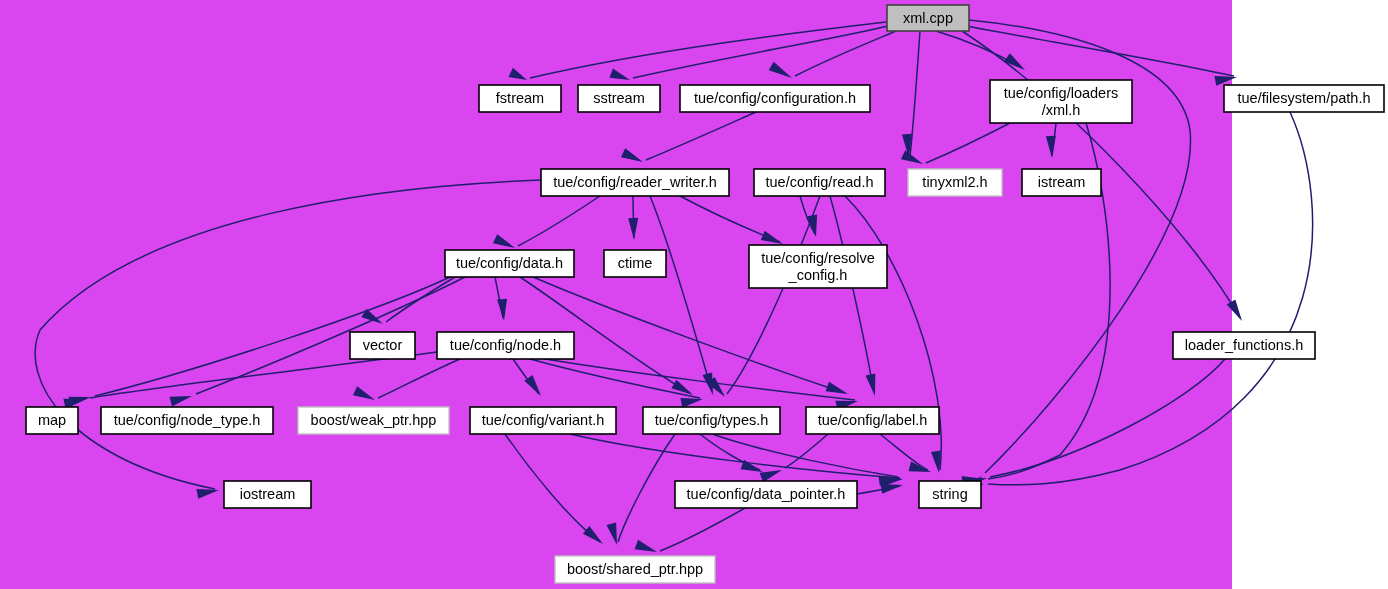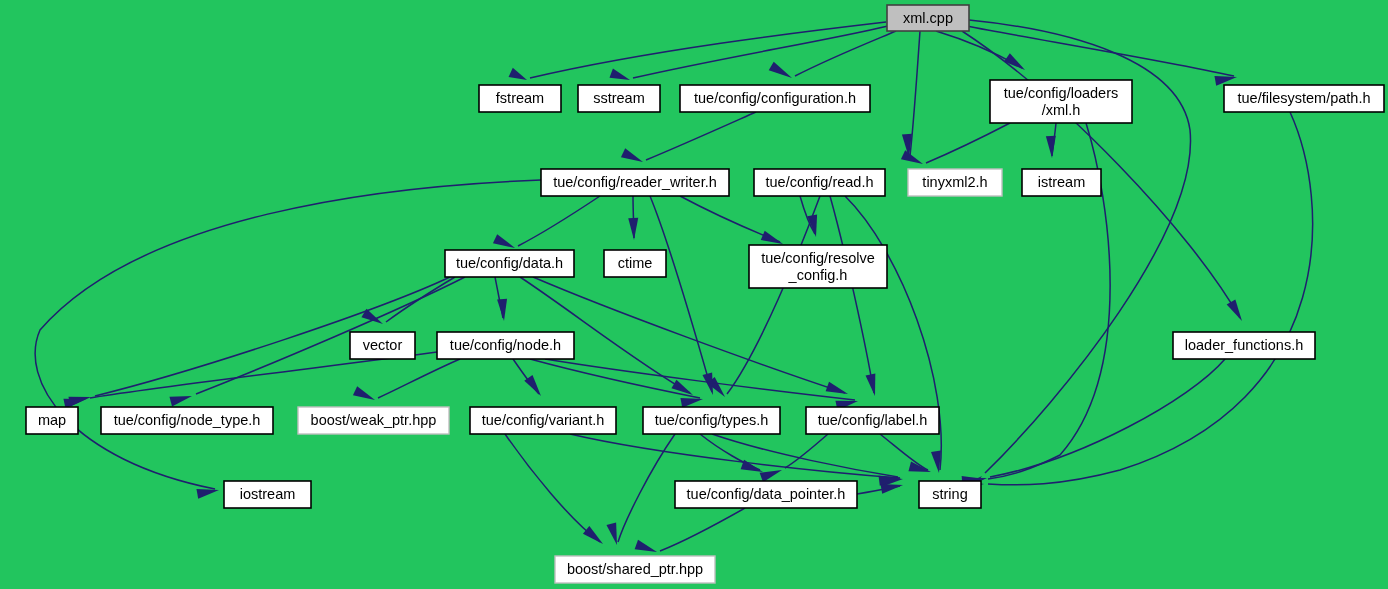--- a/index.html
+++ b/index.html
@@ -2,23 +2,23 @@
 <html><head>
 <meta charset="utf-8">
 <style>
   html, body {
     margin: 0;
     padding: 0;
     background: #ffffff;
   }
   #graph-root {
     position: relative;
-    width: 1388px;
+    width: 1232px;
     height: 589px;
-    background: #22c55e;
+    background: #d946ef;
     font-family: "Liberation Sans", sans-serif;
   }
   svg#dep-graph {
     display: block;
     width: 1388px;
     height: 589px;
   }
   .node-box {
     fill: #ffffff;
     stroke: #000000;

